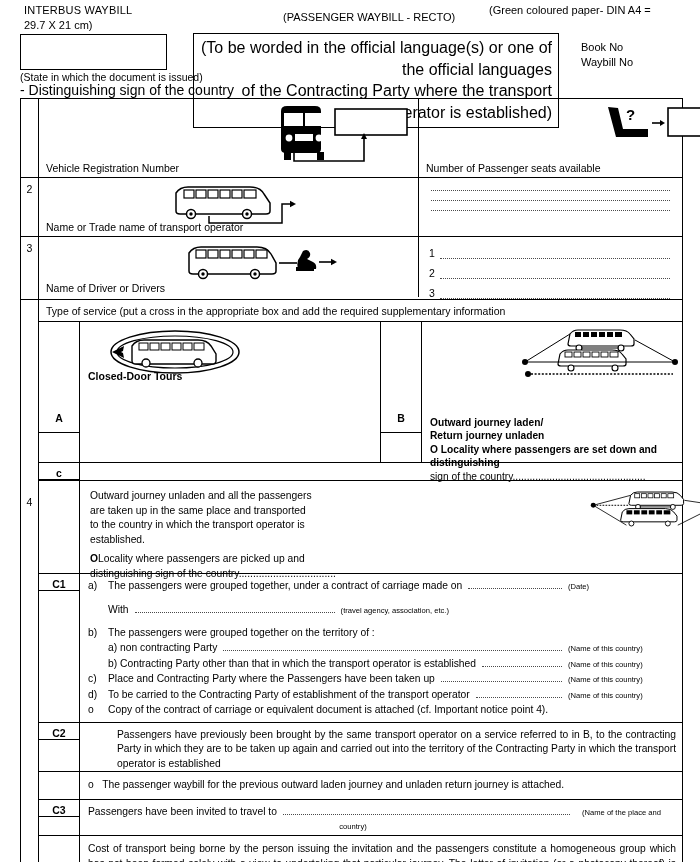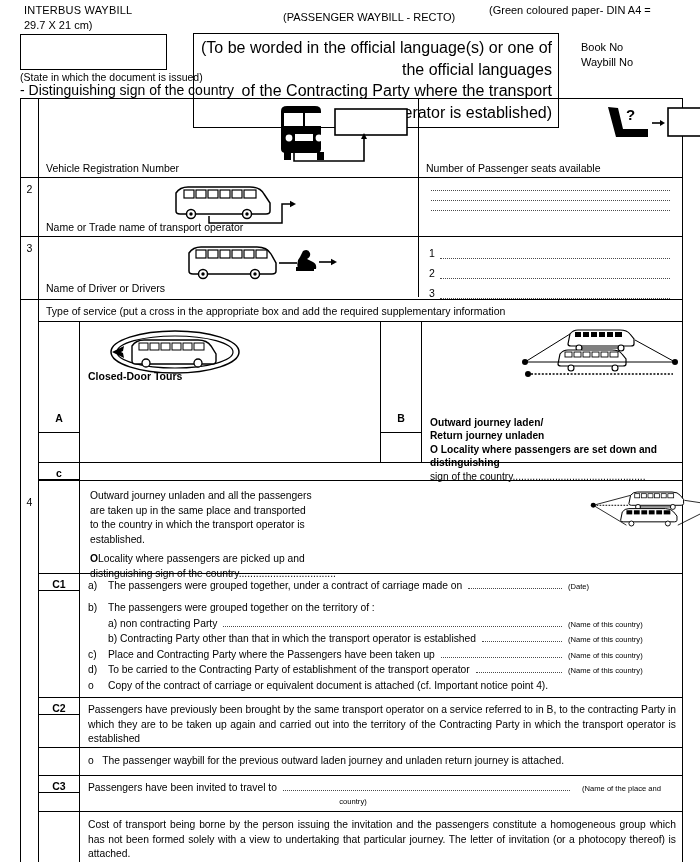--- a/index.html
+++ b/index.html
@@ -371,20 +371,26 @@
           </div>
           <div class="cbody c1list" style="padding:4px 4px 4px 8px;">
 
             <div class="li">
               <span class="mk">a)</span>
               <span class="tx">The passengers were grouped together, under a contract of carriage made on</span>
               <span class="dl"></span>
               <span class="note">(Date)</span>
             </div>
 
+            <div class="li" style="margin-top:9px;">
+              <span class="mk"></span>
+              <span class="tx">With</span>
+              <span class="dl" style="max-width:200px;"></span>
+              <span class="note" style="width:auto;">(travel agency, association, etc.)</span>
+            </div>
 
             <div class="li" style="margin-top:7px;">
               <span class="mk">b)</span>
               <span class="tx">The passengers were grouped together on the territory of :</span>
             </div>
 
             <div class="li">
               <span class="mk"></span>
               <span class="tx">a) non contracting Party</span>
               <span class="dl"></span>
@@ -416,21 +422,21 @@
               <span class="mk">o</span>
               <span class="tx">Copy of the contract of carriage or equivalent document is attached (cf. Important notice point 4).</span>
             </div>
           </div>
         </div>
 
         <div class="ab-wrap" style="border-top:1.4px solid #000;">
           <div class="ccol">
             <div class="ctag">C2</div>
           </div>
-          <div class="cbody" style="padding:5px 6px 0 8px;">
+          <div class="cbody" style="padding:5px 6px 0 8px;margin-left:29px;">
             <div class="just">Passengers have previously been brought by the same transport operator on a service referred to in B, to the contracting Party in which they are to be taken up again and carried out into the territory of the Contracting Party in which the transport operator is established</div>
           </div>
         </div>
 
         <div class="ab-wrap" style="border-top:1.4px solid #000;">
           <div class="ccol"></div>
           <div class="cbody" style="padding:6px 6px 6px 8px;">
             <span>o</span>
             &nbsp;
             <span>The passenger waybill for the previous outward laden journey and unladen return journey is attached.</span>

